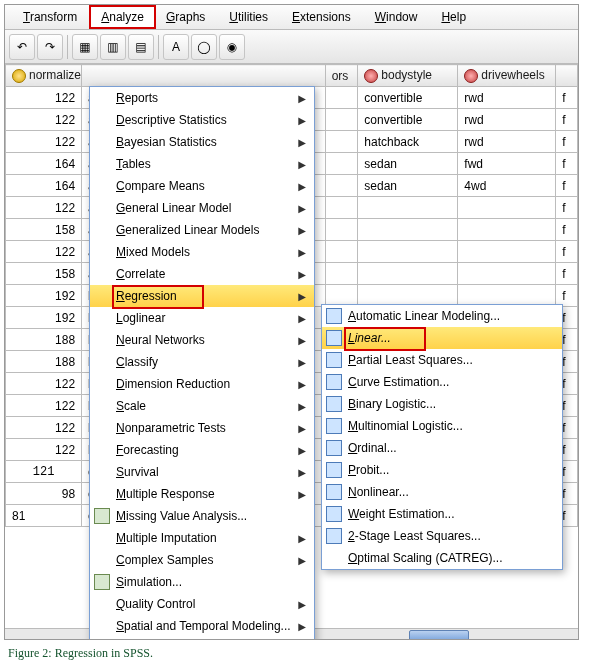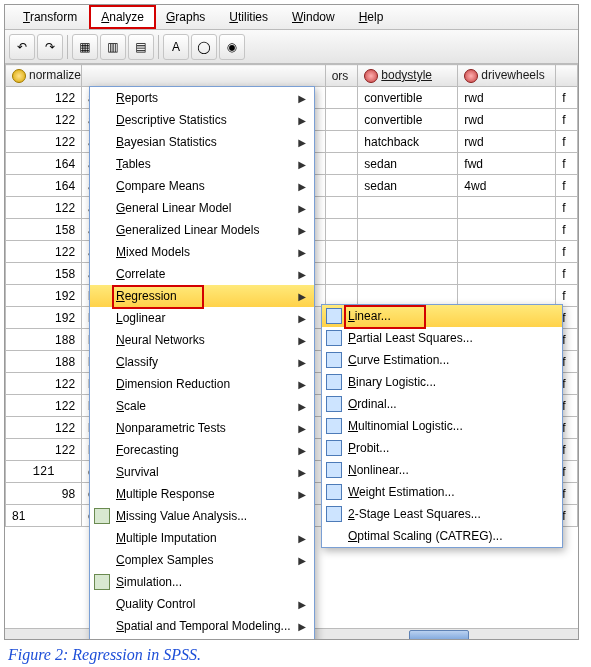--- a/index.html
+++ b/index.html
@@ -20,37 +20,38 @@
   .col-icon.scale { background: radial-gradient(#ffe18a,#d9a800); border:1px solid #a07800; }
   .col-icon.nominal { background: radial-gradient(#ffb0b0,#c64040); border:1px solid #8a2020; }
   .dropdown { position: absolute; left: 84px; top: 22px; width: 226px; background: #fff; border: 1px solid #7a9fd4; box-shadow: 2px 3px 8px rgba(0,0,0,.3); z-index: 20; }
   .dd-item { display:flex; align-items:center; padding: 3px 6px 3px 26px; position:relative; cursor:default; color:#000; height: 22px; }
   .dd-item .arrow { position:absolute; right:8px; top:6px; font-size:10px; color:#333; }
   .dd-item .icon-slot { position:absolute; left:4px; top:3px; width:16px; height:16px; }
   .dd-item.hl { background: linear-gradient(#ffe97a,#ffd24a); }
   .dd-item.boxed::after { content:""; position:absolute; left:22px; top:0; height:20px; width:88px; border:2px solid #d30000; pointer-events:none; }
   .submenu { position:absolute; left: 316px; top: 240px; width: 242px; background:#fff; border:1px solid #7a9fd4; box-shadow: 2px 3px 8px rgba(0,0,0,.3); z-index:30; }
   .sub-item { display:flex; align-items:center; padding: 3px 6px 3px 26px; position:relative; height:22px; cursor:default; }
-  .sub-item.hl { background: linear-gradient(#ffe97a,#ffd24a); }
+  .sub-item.hl { background: linear-gradient(#ffe97a,#ffd24a); font-style: italic; }
   .sub-item.boxed::after { content:""; position:absolute; left:22px; top:0; height:20px; width:78px; border:2px solid #d30000; pointer-events:none; }
   .sub-item .icon-slot { position:absolute; left:4px; top:3px; width:16px; height:16px; background:#cde4ff; border:1px solid #4d7bb8; }
-  .caption { font-style: italic; font-family: Georgia, serif; font-size: 16px; color: #1d4ed8; margin: 6px 8px; }
+  .caption { font-family: Georgia, serif; font-size: 12px; color: #14532d; margin: 6px 8px; }
   .scroll-h { position:absolute; bottom:0; left:0; right:0; height:14px; background:#e9e9e9; border-top:1px solid #bbb; }
   .scroll-thumb { position:absolute; left:404px; top:1px; height:11px; width:60px; background:linear-gradient(#b9d1f0,#7fa7dd); border:1px solid #5e82b5; border-radius:2px; }
 </style>
 </head>
 <body>
 
 <div class="screenshot">
 
   <div class="menubar" id="menubar">
       <div class="menubar-item"><u>T</u>ransform</div>
       <div class="menubar-item highlighted"><u>A</u>nalyze</div>
       <div class="menubar-item"><u>G</u>raphs</div>
       <div class="menubar-item"><u>U</u>tilities</div>
+      <div class="menubar-item"><u>E</u>xtensions</div>
       <div class="menubar-item"><u>W</u>indow</div>
       <div class="menubar-item"><u>H</u>elp</div>
     </div>
 
   <div class="toolbar" id="toolbar">
       <div class="tool-btn">↶</div>
       <div class="tool-btn">↷</div>
       <div class="tool-sep"></div>
       <div class="tool-btn">▦</div>
       <div class="tool-btn">▥</div>
@@ -61,21 +62,21 @@
       <div class="tool-btn">◉</div>
     </div>
 
   <div class="data-area">
     <table class="data">
       <thead>
           <tr id="header-row">
             <th style="width: 70px;"><span class="col-icon scale"></span><span>normalizedlosses</span></th>
             <th style="width: 224px;"><span></span></th>
             <th style="width: 30px; margin-top: 36px;"><span>ors</span></th>
-            <th style="width: 92px; text-decoration: underline;"><span class="col-icon nominal"></span><span>bodystyle</span></th>
+            <th style="width: 92px;"><span class="col-icon nominal"></span><span>bodystyle</span></th>
             <th style="width: 90px;"><span class="col-icon nominal"></span><span>drivewheels</span></th>
             <th style="width: 20px;"><span></span></th>
           </tr>
         </thead>
       <tbody id="body-rows">
           <tr>
             <td style="text-align: right;">122</td>
             <td>a</td>
             <td></td>
             <td>convertible</td>
@@ -334,43 +335,47 @@
           <span><u>Q</u>uality Control</span>
           <span class="arrow">▶</span>
         </div>
         <div class="dd-item">
           <span><u>S</u>patial and Temporal Modeling...</span>
           <span class="arrow">▶</span>
         </div>
         <div class="dd-item"></div>
       </div>
     <div class="submenu" id="regression-sub">
+        <div class="sub-item">
+          <span class="icon-slot"></span>
+          <span><u>A</u>utomatic Linear Modeling...</span>
+        </div>
         <div class="sub-item hl boxed">
           <span class="icon-slot"></span>
           <span><u>L</u>inear...</span>
         </div>
         <div class="sub-item">
           <span class="icon-slot"></span>
           <span><u>P</u>artial Least Squares...</span>
         </div>
         <div class="sub-item">
           <span class="icon-slot"></span>
           <span><u>C</u>urve Estimation...</span>
         </div>
         <div class="sub-item">
           <span class="icon-slot"></span>
           <span><u>B</u>inary Logistic...</span>
         </div>
         <div class="sub-item">
           <span class="icon-slot"></span>
+          <span><u>M</u>ultinomial Logistic...</span>
+        </div>
+        <div class="sub-item">
+          <span class="icon-slot"></span>
           <span><u>O</u>rdinal...</span>
-        </div>
-        <div class="sub-item">
-          <span class="icon-slot"></span>
-          <span><u>M</u>ultinomial Logistic...</span>
         </div>
         <div class="sub-item">
           <span class="icon-slot"></span>
           <span><u>P</u>robit...</span>
         </div>
         <div class="sub-item">
           <span class="icon-slot"></span>
           <span><u>N</u>onlinear...</span>
         </div>
         <div class="sub-item">

